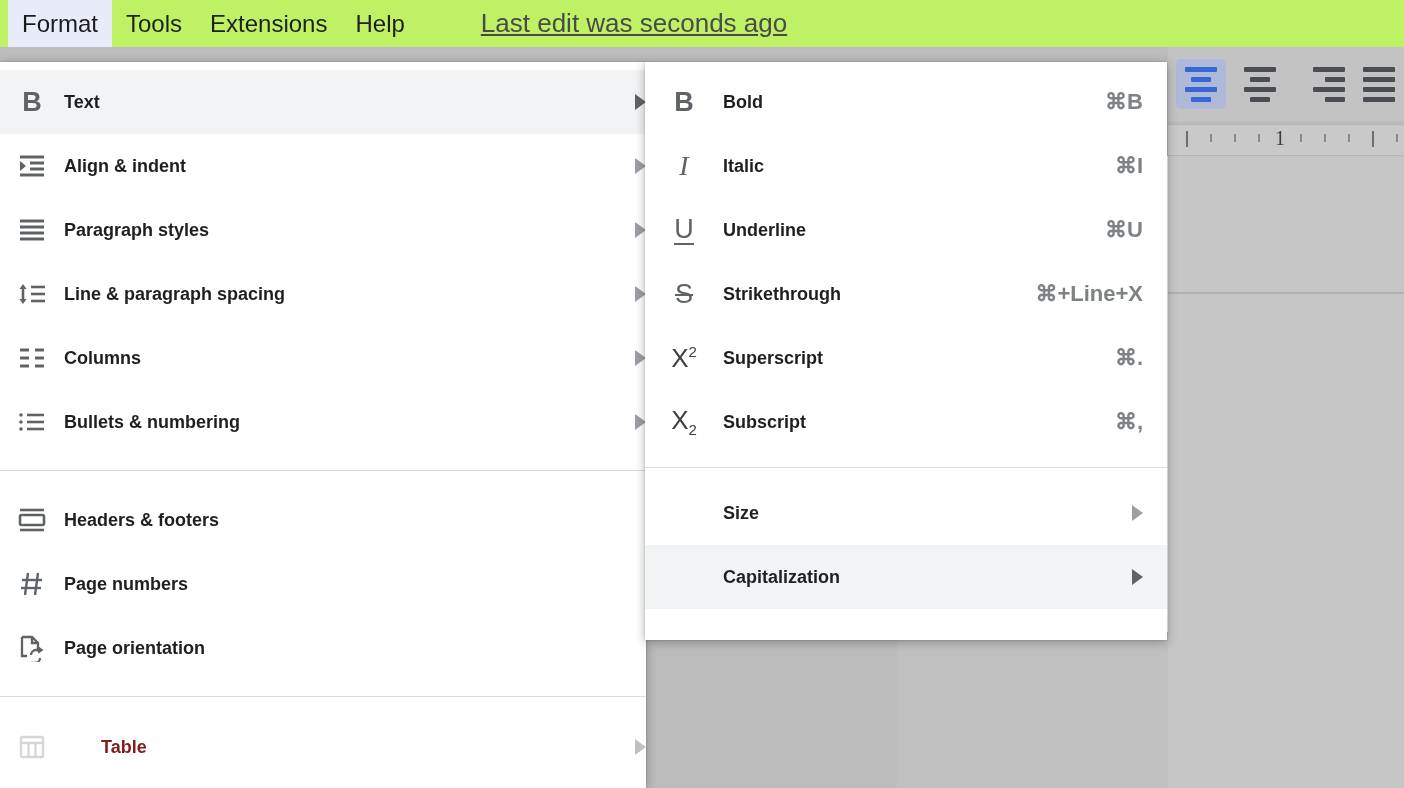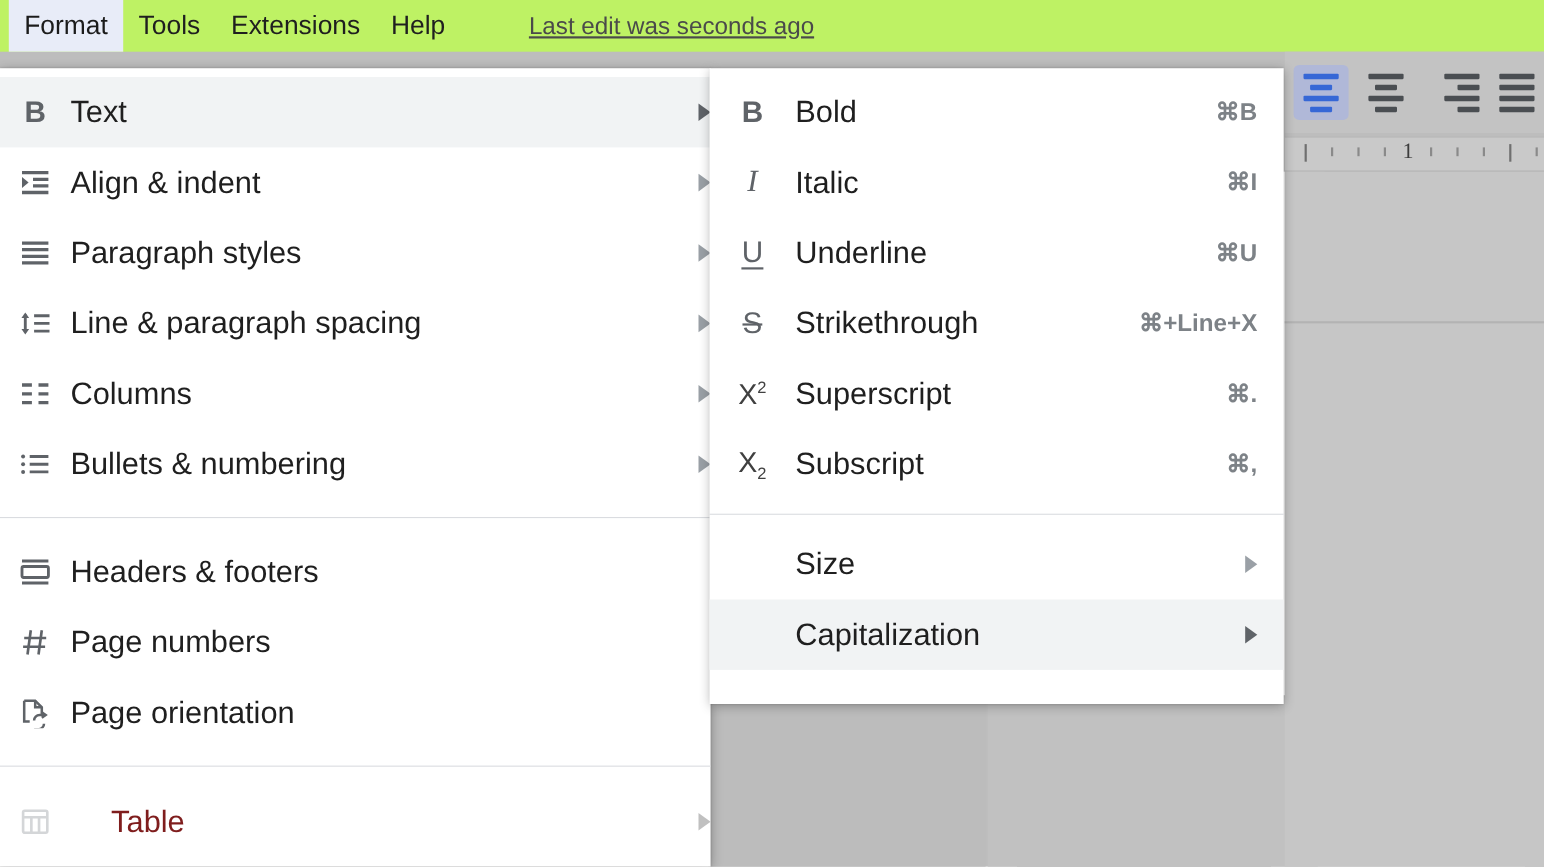--- a/index.html
+++ b/index.html
@@ -42,21 +42,21 @@
     white-space: nowrap;
   }
   .menu-item.active {
     background: #e8ecf8;
     color: #1b1b1b;
     height: 47px;
     display: flex;
     align-items: center;
   }
   .lastedit {
-    font-size: 22px;
+    font-size: 26px;
     color: #4a4a4a;
     text-decoration: underline;
     margin-left: 62px;
     white-space: nowrap;
   }
 
   
   .toolbar-strip {
     position: absolute;
     left: 1168px; top: 47px;
@@ -168,23 +168,24 @@
   }
   .row.hl { background: #f1f3f4; }
   .row .ico {
     width: 64px;
     display: flex;
     justify-content: center;
     align-items: center;
     flex: 0 0 64px;
   }
   .row .lbl {
-    font-size: 28px;
+    font-size: 18px;
     color: #1f1f1f;
     white-space: nowrap;
+    font-weight: bold;
   }
   .row.disabled .lbl { color: #7f1d1d; margin-left: 37px; }
   .row .shortcut {
     margin-left: auto;
     font-size: 22px;
     color: #7d8287;
     font-weight: bold;
     white-space: nowrap;
   }
   .row .arrow {

